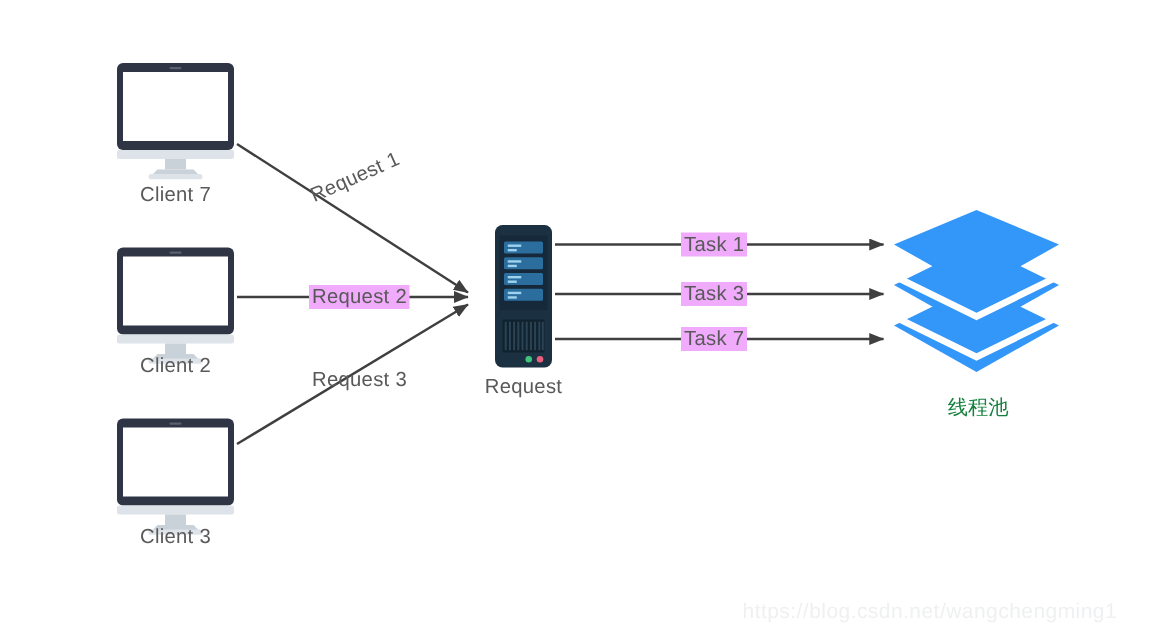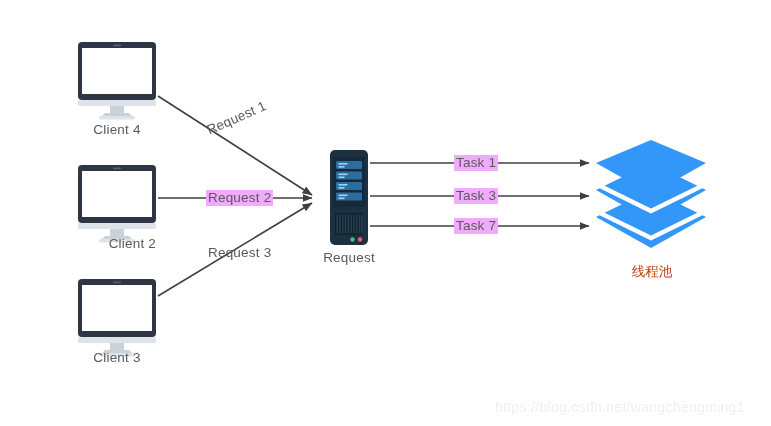--- a/index.html
+++ b/index.html
@@ -52,21 +52,21 @@
     font-family: "Liberation Sans", sans-serif;
     font-size: 14px;
     color: #eff0f1;
     white-space: nowrap;
     letter-spacing: 0.3px;
   }
   .pool-caption {
     position: absolute;
     font-family: "Liberation Sans", sans-serif;
     font-size: 13.5px;
-    color: #c2410c;
+    color: #15803d;
     white-space: nowrap;
   }
 </style>
 </head>
 <body>
 
 <div id="canvas">
 
   <svg id="diagram-svg" viewBox="0 0 771 426" xmlns="http://www.w3.org/2000/svg">
 
@@ -165,23 +165,23 @@
 
       <path d="M596,163 L651,140 L706,163 L651,194 z" fill="#3396f9"></path>
 
       <path d="M596,186.5 L651,213.5 L706,186.5 L706,181.5 L651,208.5 L596,181.5 z" fill="#ffffff"></path>
 
       <path d="M596,213.5 L651,240.5 L706,213.5 L706,208.5 L651,235.5 L596,208.5 z" fill="#ffffff"></path>
     </g>
 
   </svg>
 
-  <div class="node-label" style="left:78px; top:122px; width:78px;">Client 4</div>
-
-  <div class="node-label" style="left:78px; top:236px; width:78px;text-align:right;">Client 2</div>
+  <div class="node-label" style="left:78px; top:122px; width:78px;">Client 7</div>
+
+  <div class="node-label" style="left:78px; top:236px; width:78px;">Client 2</div>
 
   <div class="node-label" style="left:78px; top:350px; width:78px;">Client 3</div>
 
   <div class="node-label" style="left:310px; top:250px; width:78px;">Request</div>
 
   <div class="pool-caption" style="left:596px; top:263px; width:112px; text-align:center;">线程池</div>
 
   <div class="edge-label rotated" style="left:206px; top:124px; transform:rotate(-24deg); transform-origin: left center;">Request 1</div>
 
   <div class="edge-label" style="left:206px; top:190px;">Request 2</div>

